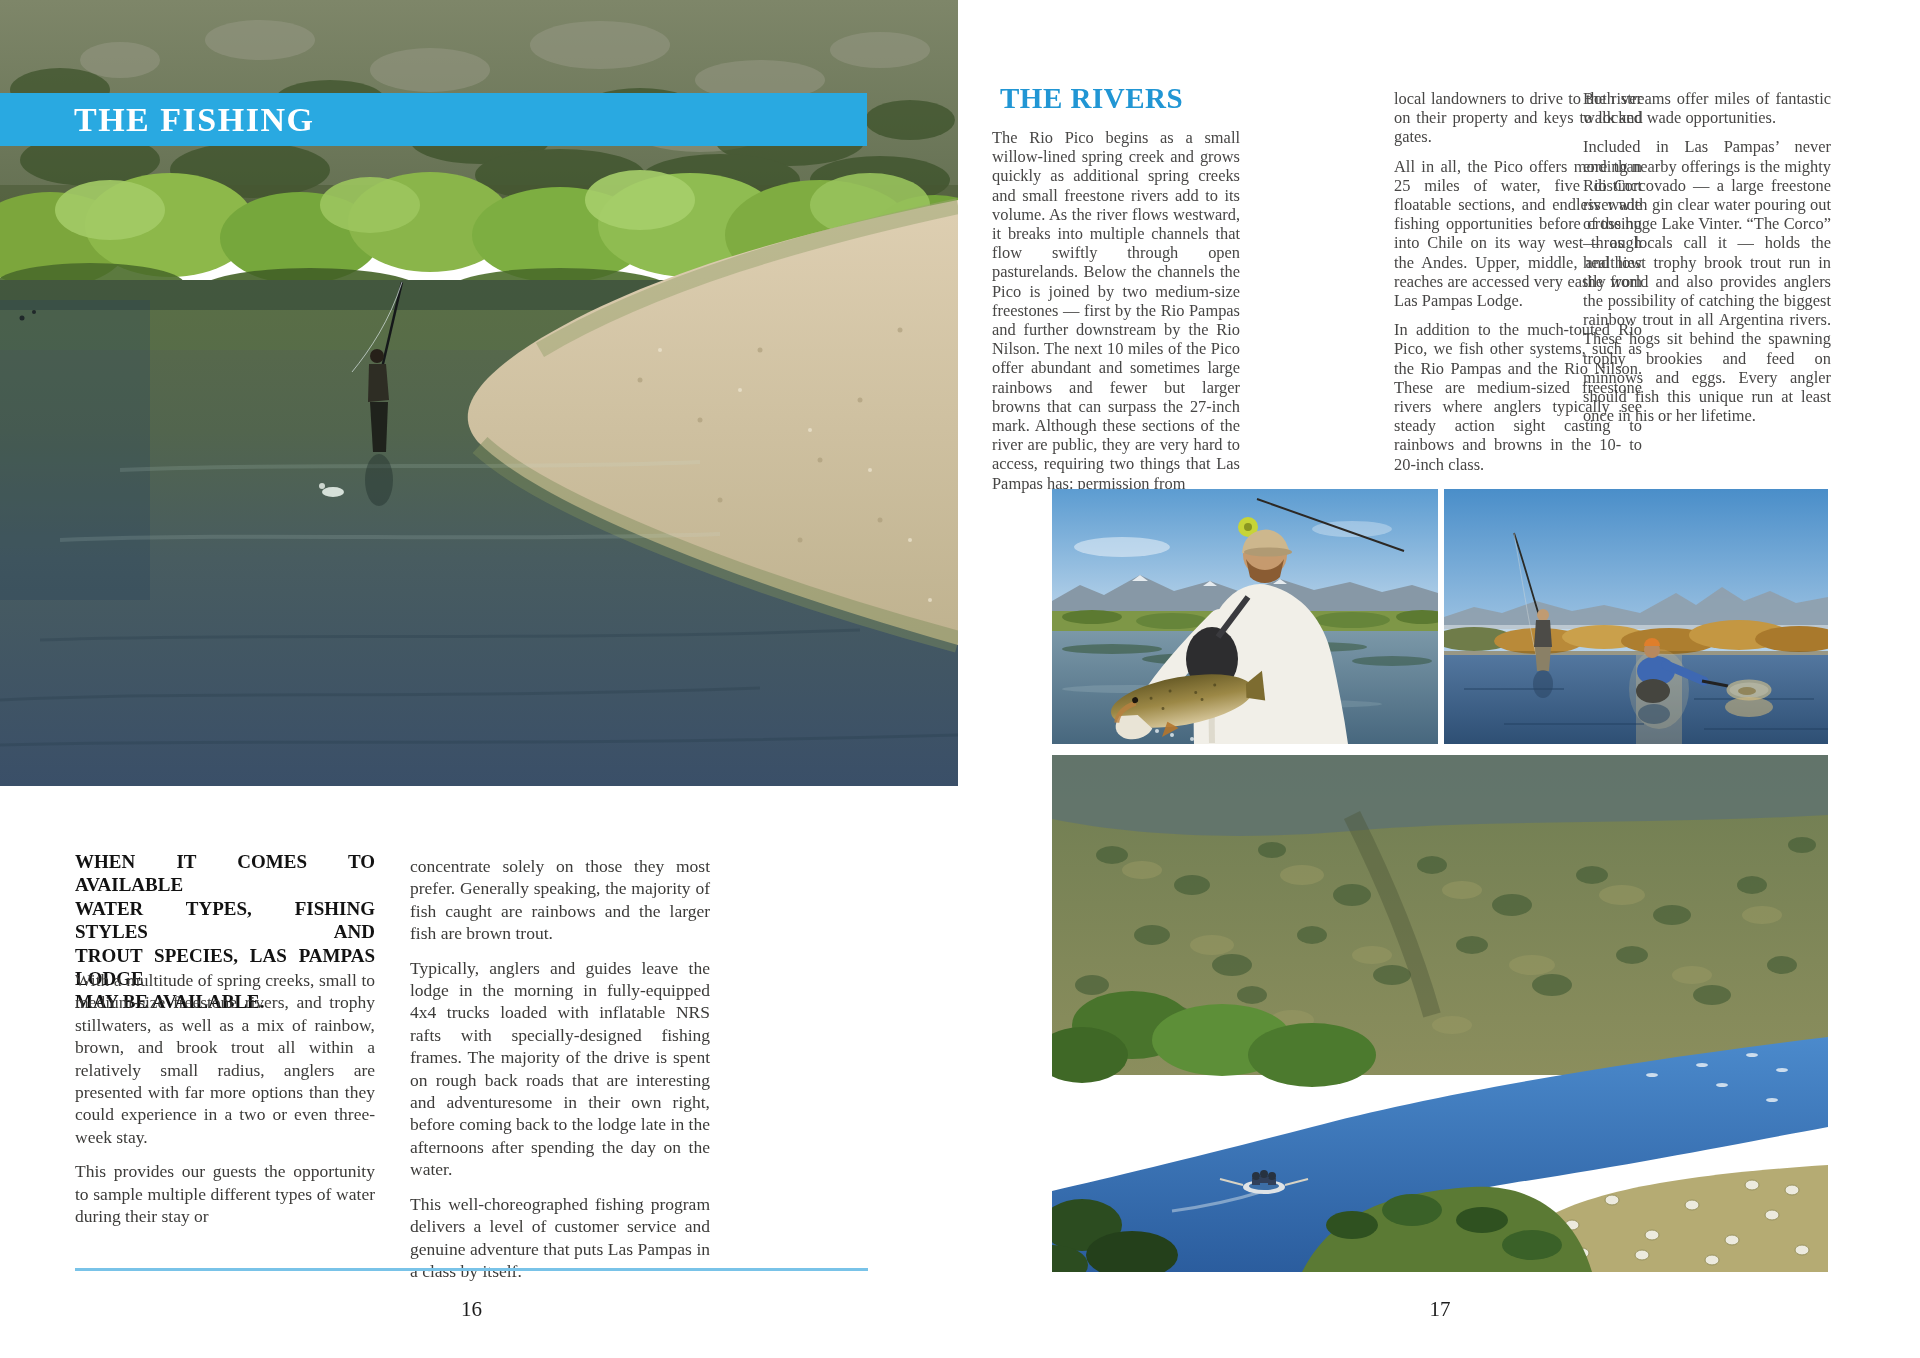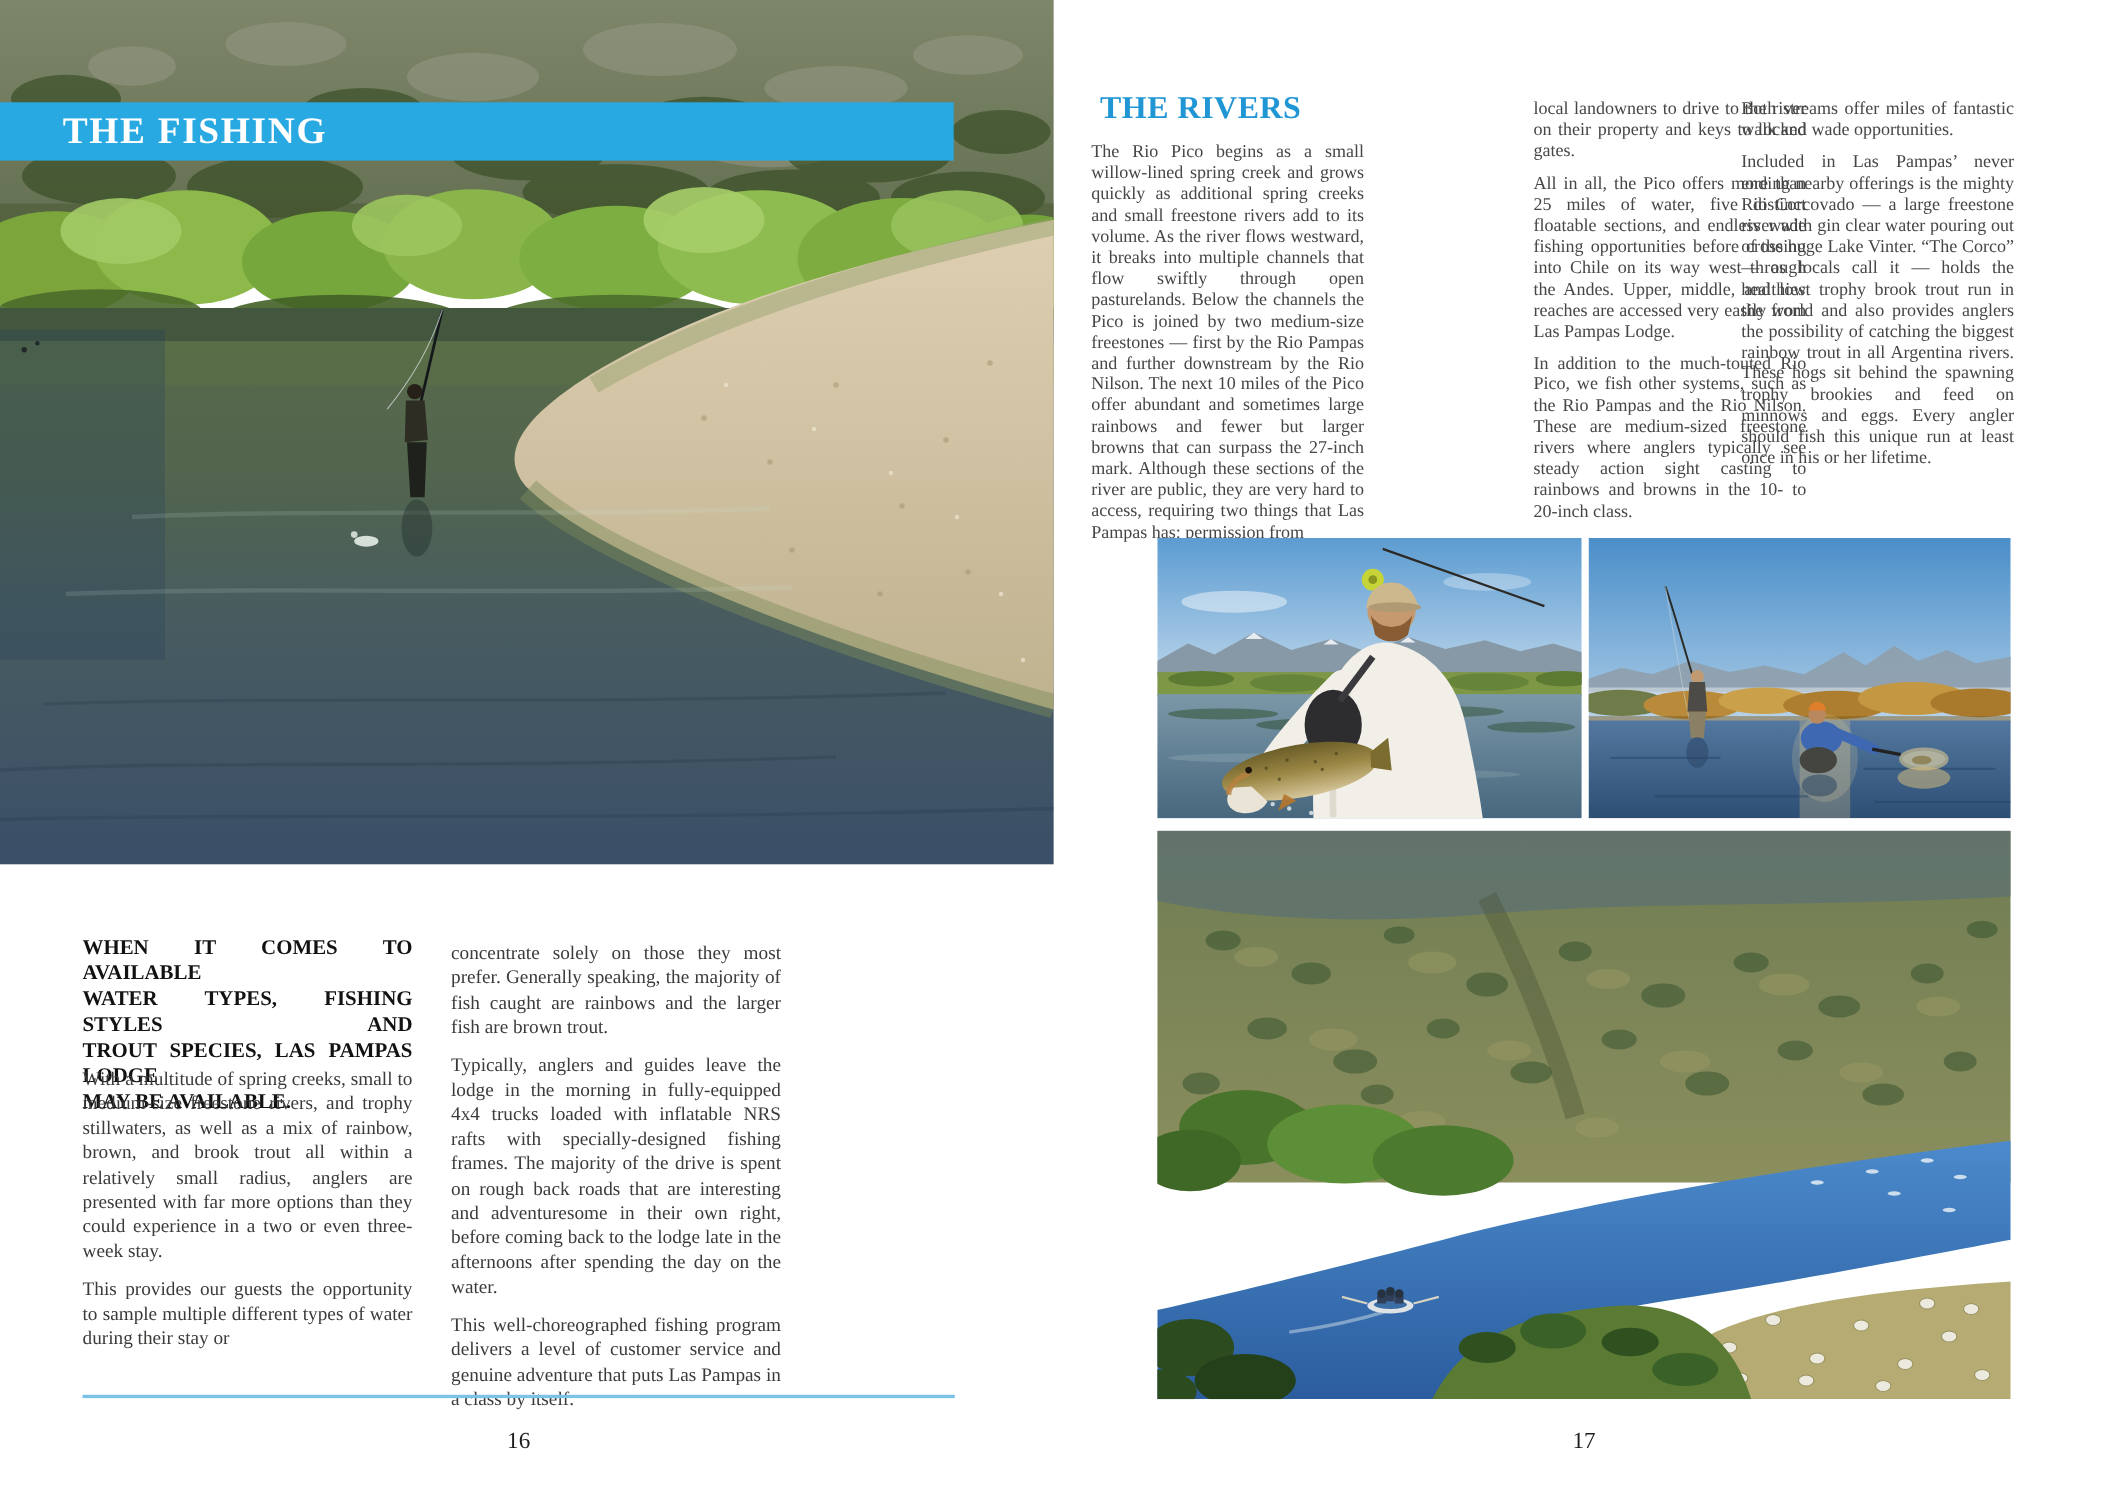--- a/index.html
+++ b/index.html
@@ -2,21 +2,21 @@
 <html><head>
 <meta charset="utf-8">
 <style>
   html,body{margin:0;padding:0;background:#ffffff;}
   .spread{position:relative;width:1920px;height:1358px;background:#ffffff;overflow:hidden;
           font-family:"Liberation Serif", serif;}
   .fig{position:absolute;overflow:hidden;}
   .fig svg{display:block;width:100%;height:100%;}
   .fig-main{left:0;top:0;width:958px;height:786px;}
   .banner{position:absolute;left:0;top:93px;width:867px;height:53px;background:#29a9e1;z-index:5;}
-  .banner h1{margin:0;padding-left:57px;line-height:53px;font-size:34px;font-weight:700;
+  .banner h1{margin:0;padding-left:74px;line-height:53px;font-size:34px;font-weight:700;
              color:#ffffff;letter-spacing:1.5px;}
   .intro{position:absolute;left:75px;top:850px;width:300px;font-size:19px;line-height:23.4px;
          font-weight:700;color:#121212;}
   .intro .hline{text-align:justify;text-align-last:justify;}
   .intro .hline.last{text-align-last:left;}
   .lcol{position:absolute;width:300px;font-size:17.5px;line-height:22.4px;color:#3c3b39;
         text-align:justify;}
   .lcol p{margin:0 0 12px 0;}
   .lcol1{left:75px;top:969px;}
   .lcol2{left:410px;top:855px;}

